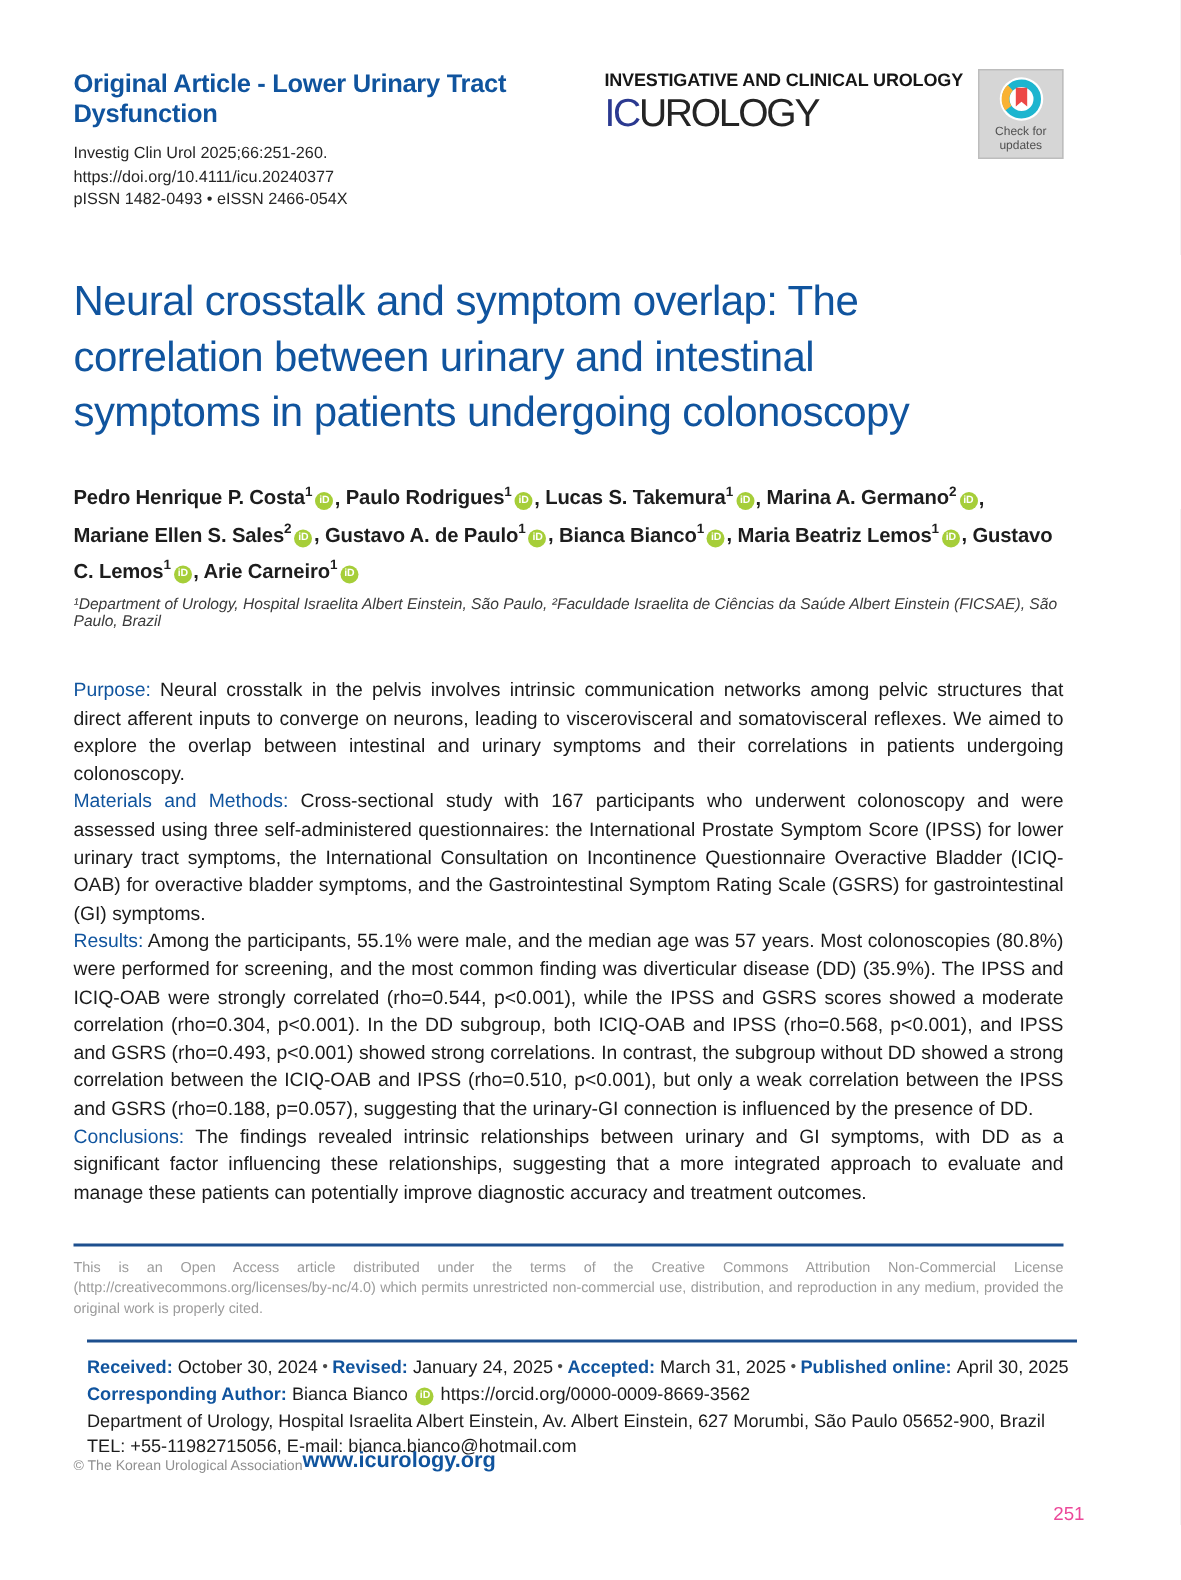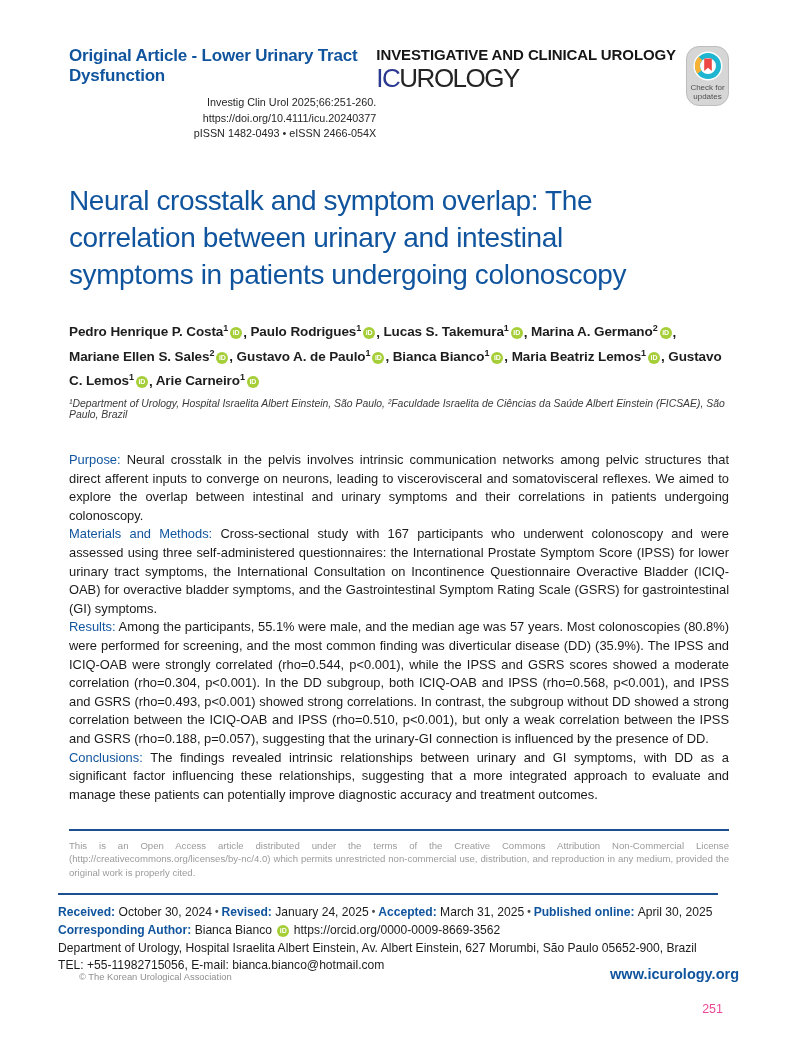--- a/index.html
+++ b/index.html
@@ -9,37 +9,37 @@
     --orcid:#a6ce39;
     --ink:#1b1b1b;
     --gray:#9b9b9b;
   }
   html,body{margin:0;padding:0;background:#e9e9e9;}
   .page{
     width:787px;height:1053px;position:relative;background:#ffffff;
     margin:0 auto;overflow:hidden;
     font-family:"Liberation Sans", sans-serif;color:var(--ink);
   }
-  .content{position:absolute;left:69px;top:0;width:660px;}
+  .content{position:absolute;left:49px;top:0;width:660px;}
 
   
   .header{display:flex;align-items:flex-start;padding-top:46px;}
   .header-left{flex:1;}
   .article-type{font-size:17px;font-weight:bold;color:var(--navy);letter-spacing:-0.2px;}
-  .citation-block{margin-top:9px;font-size:10.8px;line-height:15.5px;color:#262626;text-align:right;}
+  .citation-block{margin-top:9px;font-size:10.8px;line-height:15.5px;color:#262626;}
   .doi{color:#262626;text-decoration:none;}
 
   .logo{margin:0 10px 0 0;white-space:nowrap;}
-  .tagline{font-size:15px;font-weight:bold;color:#161616;letter-spacing:-0.1px;}
+  .tagline{font-size:12px;font-weight:bold;color:#161616;letter-spacing:-0.1px;}
   .logotype{font-size:26px;font-weight:normal;letter-spacing:-1.5px;line-height:29px;margin-top:1px;}
   .ic{color:var(--logo-blue);}
   .uro{color:#242424;}
 
   .check-badge{
-    width:43px;height:60px;background:#d6d6d6;border:1px solid #bdbdbd;border-radius:13px;
+    width:57px;height:60px;background:#d6d6d6;border:1px solid #bdbdbd;border-radius:0;
     display:flex;flex-direction:column;align-items:center;padding-top:4px;box-sizing:border-box;
     flex:0 0 auto;cursor:pointer;
   }
   .check-text{font-size:8px;line-height:9px;color:#4f4f4f;text-align:center;margin-top:2px;width:48px;}
 
   
   .title{font-size:28px;line-height:37px;letter-spacing:-0.4px;color:var(--navy);
     font-weight:normal;margin:40px 0 0 0;}
   .authors{margin-top:25px;font-size:13.5px;font-weight:bold;color:#1d1d1d;line-height:21px;letter-spacing:-0.1px;}
   .authors sup{font-size:9px;}
@@ -63,21 +63,21 @@
   
   .bottom-info{position:absolute;left:58px;width:660px;top:893px;}
   .rule-navy{height:2px;background:#1d4f8e;}
   .dates{margin-top:8px;font-size:12.1px;color:#1c1c1c;line-height:17px;}
   .date-label{font-weight:bold;color:var(--navy);}
   .date-sep{color:#4a4a4a;padding:0 3px;font-size:10px;vertical-align:1px;font-weight:bold;}
   .corr,.corr-line{font-size:12.1px;line-height:17.5px;color:#1c1c1c;}
   .corr{margin-top:1px;}
   .corr-label{font-weight:bold;color:var(--navy);}
 
-  .footer-row{position:absolute;left:79px;width:660px;top:966px;display:flex;justify-content:space-between;align-items:flex-start;}
+  .footer-row{position:absolute;left:49px;width:660px;top:966px;display:flex;align-items:flex-start;}
   .copyright{font-size:9.4px;color:#8f8f8f;padding-top:5px;}
   .website{font-size:14.5px;font-weight:bold;color:var(--navy);cursor:pointer;}
   .page-num{position:absolute;top:1002px;right:64px;font-size:12.5px;color:#ec4899;}
 </style>
 </head>
 <body>
 
 <div class="page">
   <div class="content">
 

